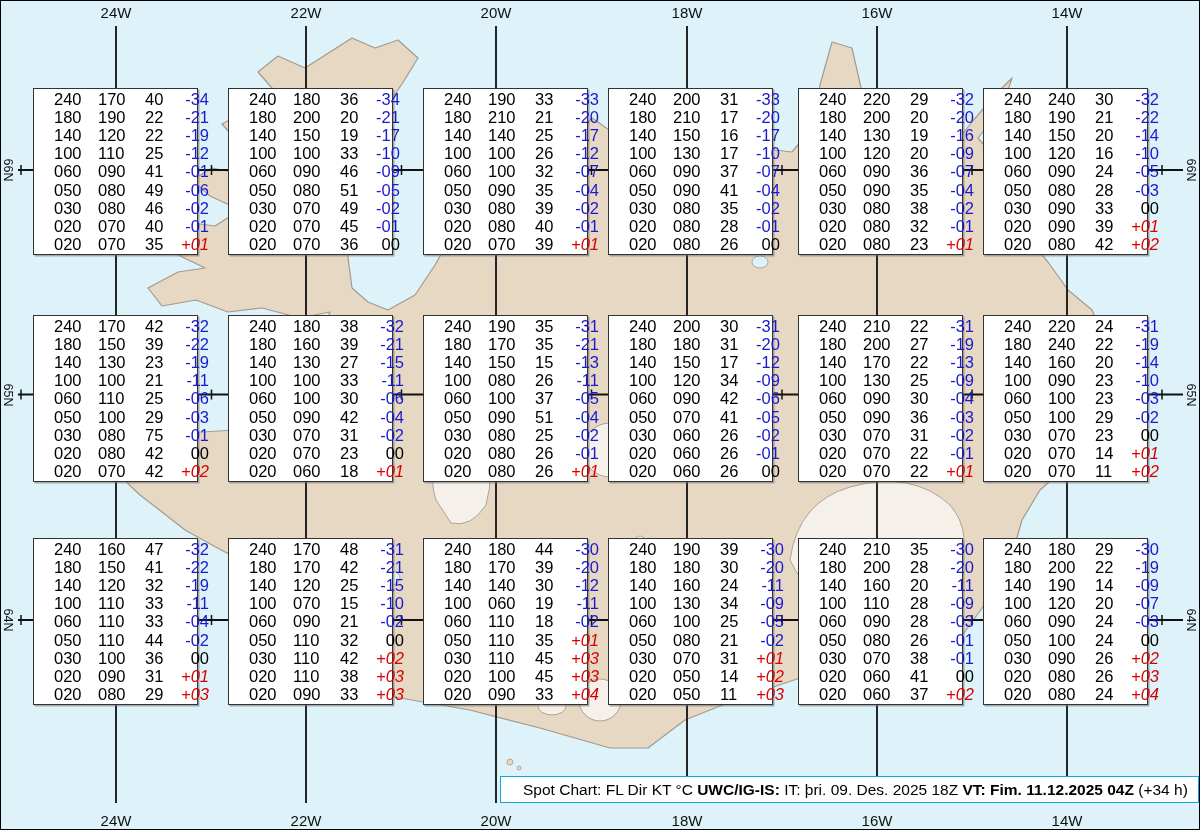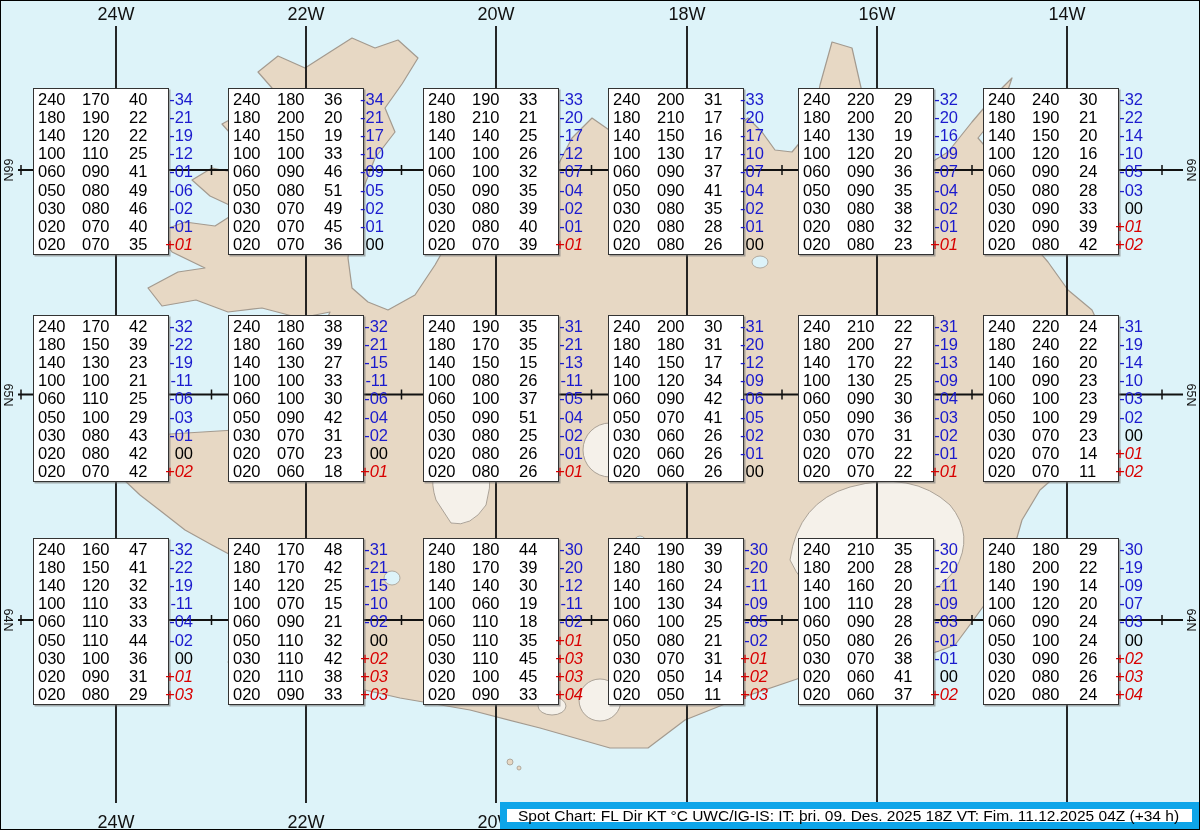--- a/index.html
+++ b/index.html
@@ -6,49 +6,49 @@
   #stage {
     position:relative; width:1200px; height:830px; overflow:hidden;
     font-family:"Liberation Sans", sans-serif; color:var(--text,#000);
     background:var(--ocean,#ddf3f9);
   }
   #stage svg { position:absolute; left:0; top:0; }
   #frame { position:absolute; inset:0; border:1px solid #000; z-index:9; pointer-events:none; }
 
   .lon-label {
     position:absolute; transform:translateX(-50%);
-    font-size:18px; color:#111; z-index:3; white-space:nowrap;
+    font-size:15px; color:#111; z-index:3; white-space:nowrap;
   }
   .lat-label {
     position:absolute; transform:translate(-50%,-50%) rotate(90deg);
     font-size:12.5px; color:#111; z-index:3; white-space:nowrap;
   }
 
   .spot-box {
-    position:absolute; width:136px; height:167px; box-sizing:border-box;
+    position:absolute; width:165px; height:167px; box-sizing:border-box;
     background:var(--box-background,#fff);
     border:1px solid var(--box-border,#333);
     box-shadow:1.5px 1.5px 0 rgba(110,110,110,.55);
     z-index:4; display:grid; grid-template-rows:repeat(9,1fr);
-    padding:1px 4px; font-size:16.5px; line-height:18px; color:#000;
+    padding:1px 20px; font-size:16.5px; line-height:18px; color:#000;
   }
   .spot-line { display:grid; grid-template-columns:44px 47px 36px 1fr; align-items:center; }
   .spot-line .kt   { text-align:left; }
   .spot-line .temp { text-align:right; }
   .temp.neg { color:var(--temp-negative,#1a1acd); }
   .temp.pos { color:var(--temp-positive,#d80000);font-style:italic; }
 
   #statusbar {
-    position:absolute; left:500px; top:802px; width:699px; height:27px;
+    position:absolute; left:500px; top:776px; width:699px; height:27px;
     box-sizing:border-box; background:var(--status-background,#fff);
-    border:7px solid #0ea5e9; z-index:8;
-    display:flex; align-items:center; padding-left:11px;
+    border:1px solid #0ea5e9; z-index:8;
+    display:flex; align-items:center; padding-left:22px;
     font-size:15.5px; white-space:pre; color:#000;
   }
-  #statusbar .bold { font-weight:400; }
+  #statusbar .bold { font-weight:700; }
 </style>
 </head>
 <body>
 
 <div id="stage">
 
   <svg id="map" width="1200" height="830" viewBox="0 0 1200 830">
     <rect x="0" y="0" width="1200" height="830" fill="var(--ocean)"></rect>
     <path fill="var(--land)" stroke="var(--coastline)" stroke-width="1.2" stroke-linejoin="round" d="M112 452 L170 434 L235 430 L270 442 L320 430 L345 400 L322 372 L318 340 L330 312
          L300 318 L262 308 L228 312 L196 300 L162 306 L148 288 L178 272 L205 268 L172 252
@@ -483,21 +483,21 @@
         </div>
         <div class="spot-line">
           <span class="fl">050</span>
           <span class="dir">100</span>
           <span class="kt">29</span>
           <span class="temp neg">-03</span>
         </div>
         <div class="spot-line">
           <span class="fl">030</span>
           <span class="dir">080</span>
-          <span class="kt">43</span>
+          <span class="kt">75</span>
           <span class="temp neg">-01</span>
         </div>
         <div class="spot-line">
           <span class="fl">020</span>
           <span class="dir">080</span>
           <span class="kt">42</span>
           <span class="temp">00</span>
         </div>
         <div class="spot-line">
           <span class="fl">020</span>

